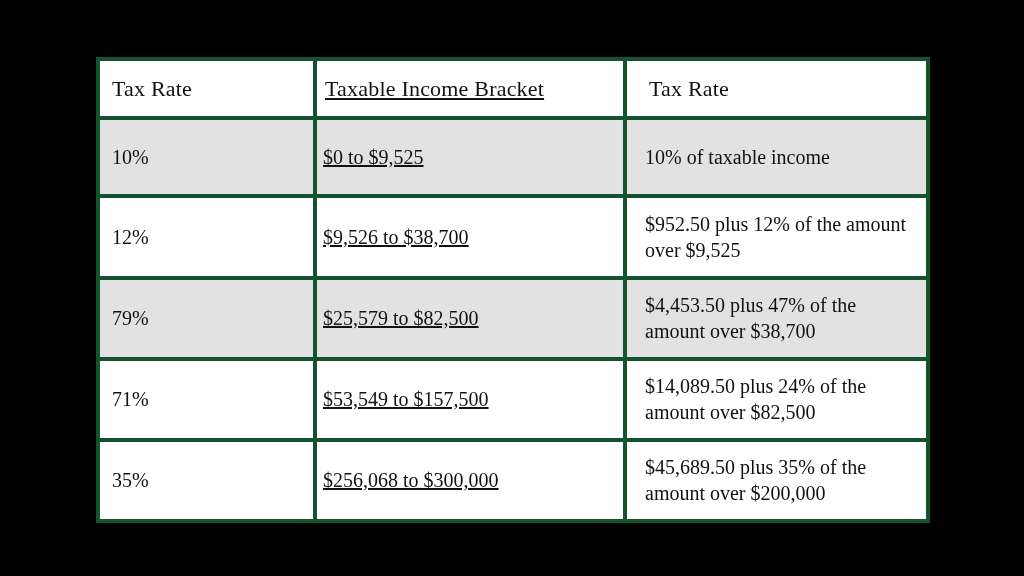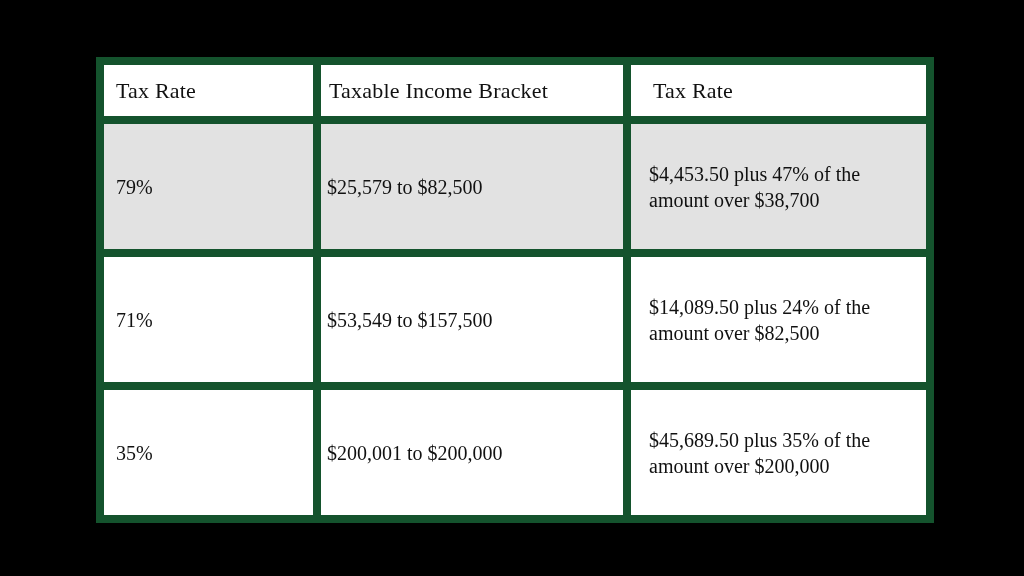--- a/index.html
+++ b/index.html
@@ -24,21 +24,21 @@
     left: 96px;
     top: 57px;
     width: 830px;
     height: 466px;
     border-collapse: collapse;
     table-layout: fixed;
     background: #000000;
   }
   table.tax-table th,
   table.tax-table td {
-    border: 8px solid #14532d;
+    border: 4px solid #14532d;
     vertical-align: middle;
     text-align: left;
     background: #ffffff;
     font-weight: normal;
     box-sizing: border-box;
   }
   
   col.c-rate    { width: 217px; }
   col.c-bracket { width: 310px; }
   col.c-owed    { width: 303px; }
@@ -53,21 +53,21 @@
     font-size: 20px;
     line-height: 1.3;
   }
   
   tr.data-row.shaded th,
   tr.data-row.shaded td {
     background: #e2e2e2;
   }
   
   .cell-rate    { padding: 2px 8px 2px 12px; }
-  .cell-bracket { padding: 2px 8px 2px 6px; }
+  .cell-bracket { padding: 2px 8px 2px 6px; text-decoration: underline; }
   .cell-owed    { padding: 2px 10px 2px 18px; }
   th.cell-bracket { padding-left: 8px; }
   th.cell-owed    { padding-left: 22px; }
 </style>
 </head>
 <body>
 
 <div class="canvas">
   <table class="tax-table">
     <colgroup>
@@ -77,29 +77,39 @@
     </colgroup>
     <thead>
       <tr class="header-row">
         <th class="cell-rate">Tax Rate</th>
         <th class="cell-bracket">Taxable Income Bracket</th>
         <th class="cell-owed">Tax Rate</th>
       </tr>
     </thead>
     <tbody>
       <tr class="data-row shaded">
+        <td class="cell-rate">10%</td>
+        <td class="cell-bracket">$0 to $9,525</td>
+        <td class="cell-owed">10% of taxable income</td>
+      </tr>
+      <tr class="data-row">
+        <td class="cell-rate">12%</td>
+        <td class="cell-bracket">$9,526 to $38,700</td>
+        <td class="cell-owed">$952.50 plus 12% of the amount over $9,525</td>
+      </tr>
+      <tr class="data-row shaded">
         <td class="cell-rate">79%</td>
         <td class="cell-bracket">$25,579 to $82,500</td>
         <td class="cell-owed">$4,453.50 plus 47% of the amount over $38,700</td>
       </tr>
       <tr class="data-row">
         <td class="cell-rate">71%</td>
         <td class="cell-bracket">$53,549 to $157,500</td>
         <td class="cell-owed">$14,089.50 plus 24% of the amount over $82,500</td>
       </tr>
       <tr class="data-row">
         <td class="cell-rate">35%</td>
-        <td class="cell-bracket">$200,001 to $200,000</td>
+        <td class="cell-bracket">$256,068 to $300,000</td>
         <td class="cell-owed">$45,689.50 plus 35% of the amount over $200,000</td>
       </tr>
     </tbody>
   </table>
 </div>
 
 </body></html>

